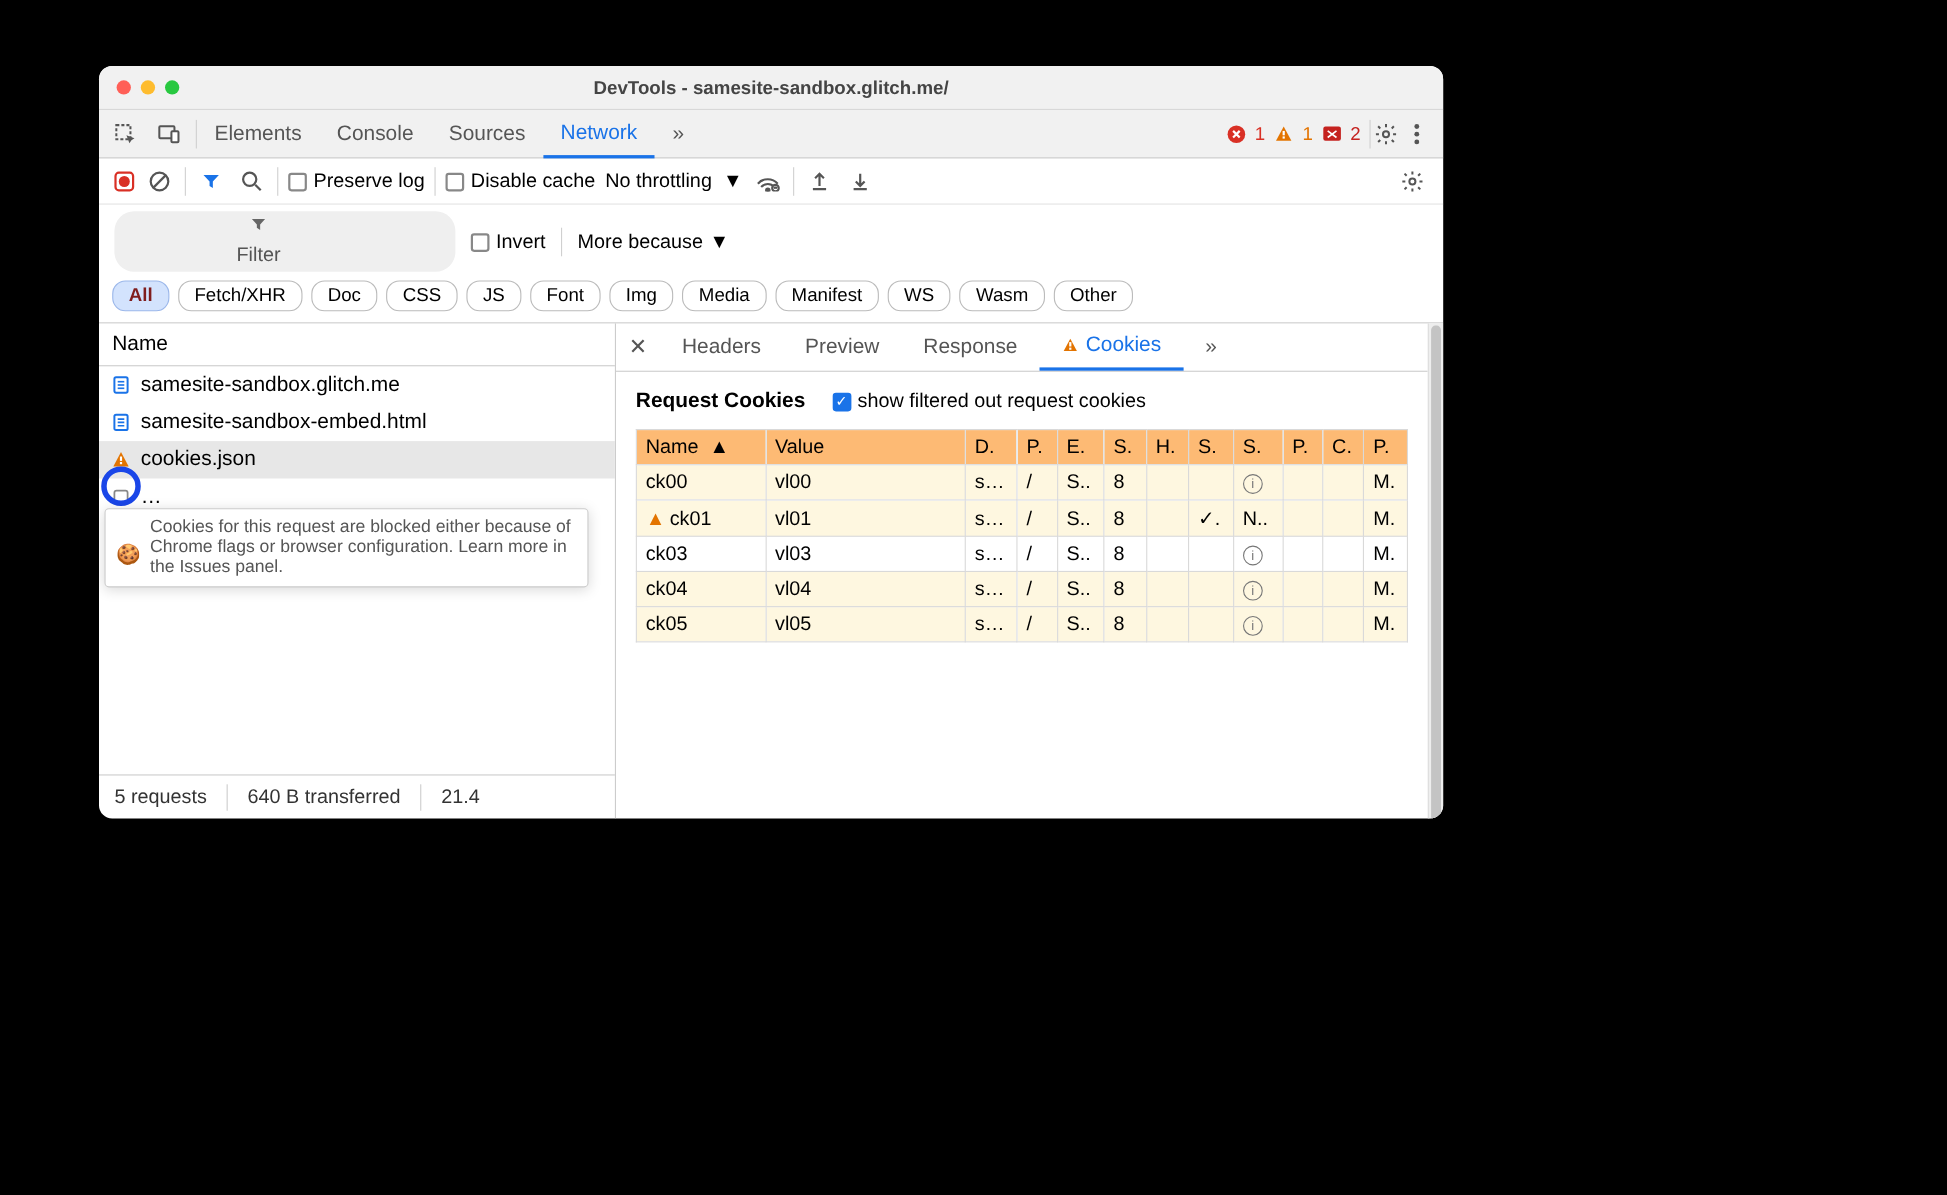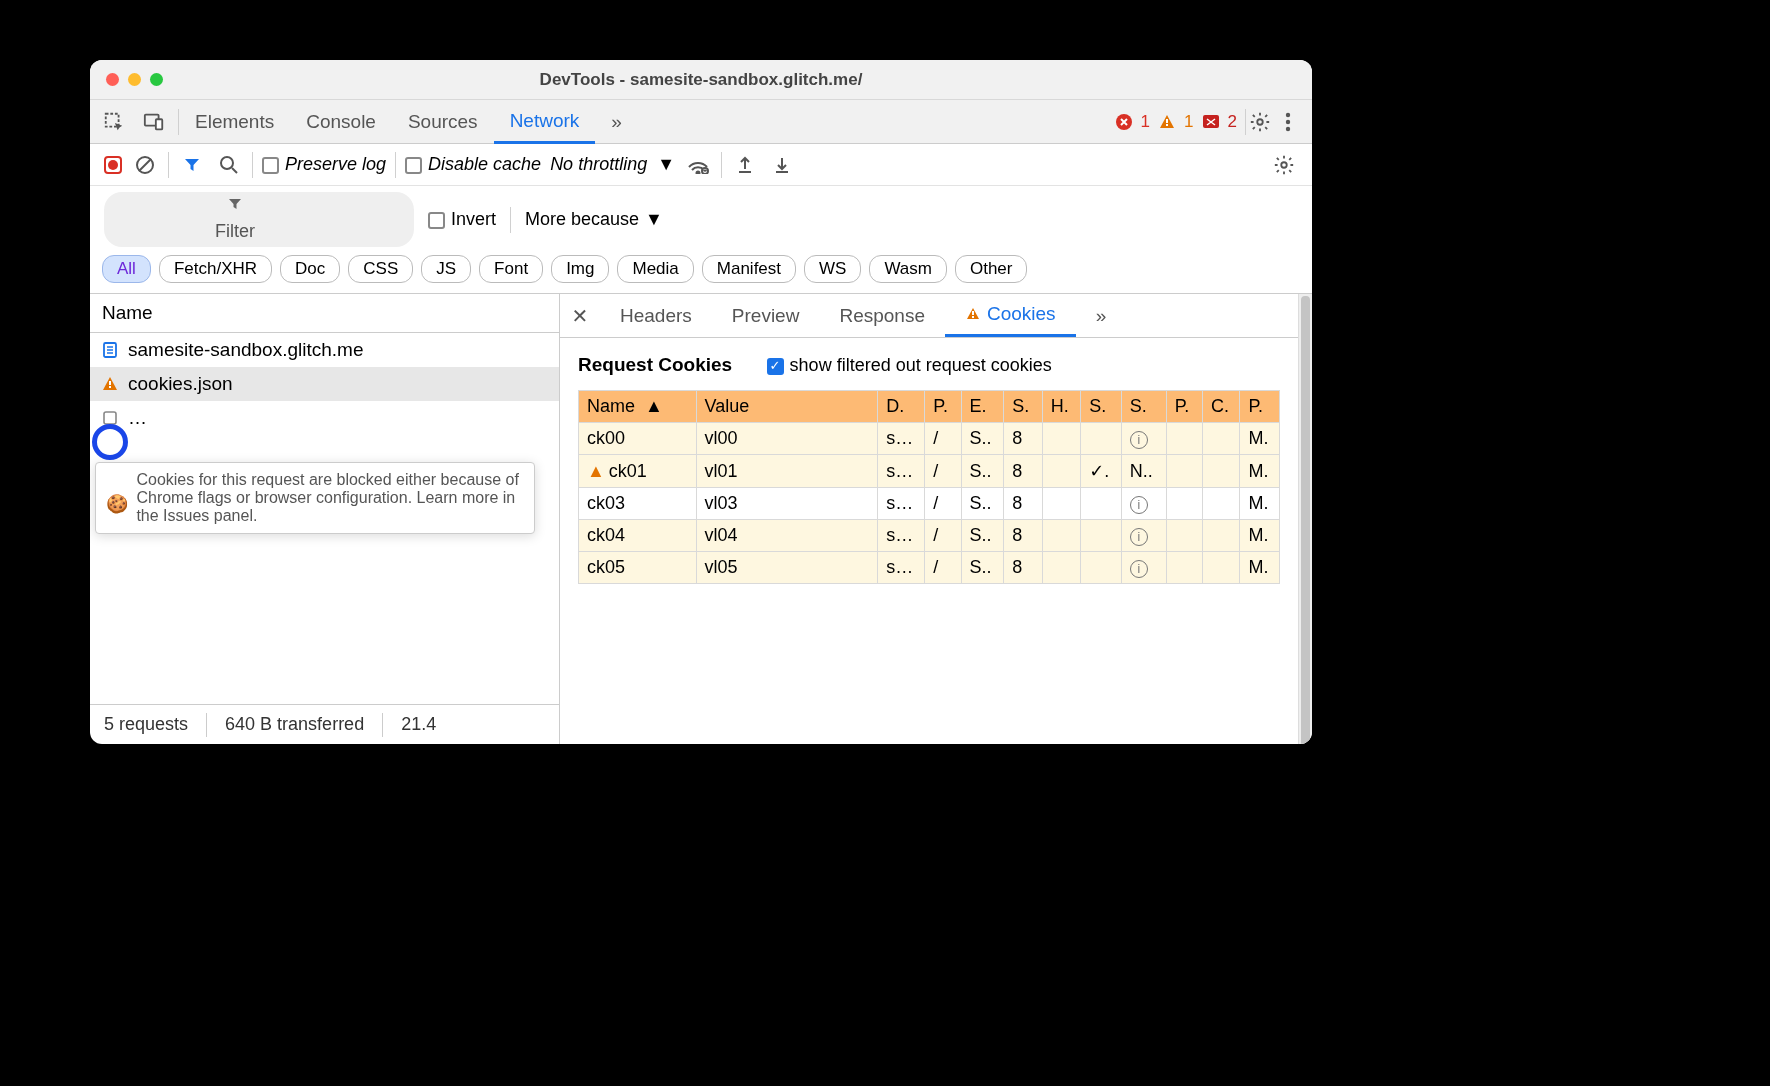--- a/index.html
+++ b/index.html
@@ -19,54 +19,54 @@
   .tabstrip { height:44px; background:#f1f1f1; border-bottom:1px solid #ccc; display:flex; align-items:center; padding:0 10px; gap:0; }
   .tabstrip .left-icons { display:flex; gap:12px; padding-right:10px; }
   .icon-btn { width:28px; height:28px; display:flex; align-items:center; justify-content:center; cursor:pointer; color:#555; }
   .tab { padding:0 16px; height:100%; display:flex; align-items:center; font-size:19px; color:#555; cursor:pointer; }
   .tab.active { color:#1a73e8; border-bottom:3px solid #1a73e8; height:44px; }
   .spacer { flex:1; }
   .status-grp { display:flex; align-items:center; gap:8px; font-size:17px; margin-right:8px;}
   .status-err { color:#d93025; } .status-warn{ color:#e37400; } .status-msg{ color:#c5221f; }
   .errbadge{display:inline-flex;align-items:center;justify-content:center;}
   
-  .toolbar2 { height:42px; display:flex; align-items:center; gap:9px; padding:0 14px; border-bottom:1px solid #e3e3e3; font-size:18px;font-style:italic; }
+  .toolbar2 { height:42px; display:flex; align-items:center; gap:9px; padding:0 14px; border-bottom:1px solid #e3e3e3; font-size:18px; }
   .rec { width:18px;height:18px;border:2px solid #d93025;border-radius:4px;display:flex;align-items:center;justify-content:center;}
   .rec::after{content:"";width:10px;height:10px;background:#d93025;border-radius:50%;}
   .chk { width:17px;height:17px;border:2px solid #888;border-radius:3px;display:inline-block;vertical-align:middle;margin-right:6px;}
   .chk.on { background:#1a73e8;border-color:#1a73e8;position:relative;}
   .chk.on::after{content:"✓";color:#fff;font-size:13px;position:absolute;left:1px;top:-2px;}
   .divider { width:1px; height:26px; background:#d0d0d0; }
   .throttle { display:flex; align-items:center; gap:10px; }
   
   .filterbar { display:flex; align-items:center; gap:14px; padding:6px 14px 4px; font-size:18px; }
   .filterpill { background:#efefef; border-radius:18px; padding:5px 60px 5px 12px; display:flex; align-items:center; gap:10px; color:#555; width:310px;flex-direction:column;}
   .typebar { display:flex; gap:8px; padding:4px 12px 10px; flex-wrap:wrap;}
   .typechip { border:1px solid #bbb; border-radius:12px; padding:3px 14px; font-size:17px; cursor:pointer;}
-  .typechip.active { background:#d3e3fd; border-color:#9bb7ea; color:#6d28d9;}
+  .typechip.active { background:#d3e3fd; border-color:#9bb7ea; color:#7f1d1d;font-weight:bold;}
   
   .main { flex:1; display:flex; border-top:1px solid #ccc; min-height:0;}
   .left { width:470px; border-right:1px solid #ccc; display:flex; flex-direction:column; position:relative;}
   .left .hdr { padding:8px 12px; font-size:19px; border-bottom:1px solid #ccc;}
   .reqrow { display:flex; align-items:center; gap:8px; padding:6px 10px; font-size:19px; cursor:pointer;}
   .reqrow.sel { background:#e7e7e7; }
   .fileico { width:20px;height:20px; display:inline-flex; align-items:center; justify-content:center;}
   .circled { position:absolute; left:2px; top:130px; width:36px; height:36px; border:5px solid #1a46e8; border-radius:50%; pointer-events:none;}
   .tooltip { position:absolute; left:5px; top:168px; background:#fff; border:1px solid #ccc; border-radius:4px; padding:8px 10px; font-size:16px; color:#555; box-shadow:0 2px 12px rgba(0,0,0,.15); width:440px; display:flex; gap:8px; align-items:flex-start; z-index:5;}
   .cookieemoji{font-size:18px;margin-top:22px;}
   .statusbar { height:40px; border-top:1px solid #ccc; display:flex; align-items:center; padding:0 14px; gap:18px; font-size:18px; color:#333;}
   .statusbar .sep{ width:1px;height:24px;background:#ccc;}
   
   .right { flex:1; display:flex; flex-direction:column; min-width:0; overflow:auto;}
   .right .tabs { display:flex; align-items:center; border-bottom:1px solid #ccc; height:44px; }
   .right .tabs .rx { width:40px; display:flex;align-items:center;justify-content:center; font-size:20px; color:#555; cursor:pointer;}
   .right .tabs .rtab { padding:0 20px; height:100%; display:flex;align-items:center;gap:6px; font-size:19px; color:#555; cursor:pointer;}
   .right .tabs .rtab.active { color:#1a73e8; border-bottom:3px solid #1a73e8;}
   .pane { padding:16px 18px; }
-  .pane h3 { font-size:19px;font-weight:700; display:inline-block; margin-right:30px;}
+  .pane h3 { font-size:19px;font-weight:700; display:inline-block; margin-right:20px;}
   .showfilt{ font-size:18px;}
   table.ck { width:100%; border-collapse:collapse; margin-top:14px;font-size:18px;}
   table.ck th, table.ck td { border:1px solid #d9d9d9; padding:5px 8px; text-align:left; white-space:nowrap; overflow:hidden; text-overflow:ellipsis;}
   table.ck th { background:#fdba74; font-weight:400;}
   tr.flag td { background:#fef7e0; }
   .warntri { color:#e37400; margin-right:4px;}
   .infoicon{ width:18px;height:18px;border:1.5px solid #777;border-radius:50%;display:inline-flex;align-items:center;justify-content:center;font-size:12px;color:#777;}
   svg { display:block; }
   .rightscroll{ width:14px;background:#eee;border-left:1px solid #ddd;}
   .rightscroll .thumb{background:#c4c4c4;border-radius:4px;margin:2px;}
@@ -242,20 +242,31 @@
           <div class="reqrow">
             <span class="fileico">
               <svg width="18" height="18">
                 <rect x="3" y="2" width="12" height="14" rx="1.5" fill="none" stroke="#1a73e8" stroke-width="1.8"></rect>
                 <line x1="6" y1="6" x2="12" y2="6" stroke="#1a73e8" stroke-width="1.5"></line>
                 <line x1="6" y1="9" x2="12" y2="9" stroke="#1a73e8" stroke-width="1.5"></line>
                 <line x1="6" y1="12" x2="12" y2="12" stroke="#1a73e8" stroke-width="1.5"></line>
               </svg>
             </span>
             <span>samesite-sandbox.glitch.me</span>
+          </div>
+          <div class="reqrow">
+            <span class="fileico">
+              <svg width="18" height="18">
+                <rect x="3" y="2" width="12" height="14" rx="1.5" fill="none" stroke="#1a73e8" stroke-width="1.8"></rect>
+                <line x1="6" y1="6" x2="12" y2="6" stroke="#1a73e8" stroke-width="1.5"></line>
+                <line x1="6" y1="9" x2="12" y2="9" stroke="#1a73e8" stroke-width="1.5"></line>
+                <line x1="6" y1="12" x2="12" y2="12" stroke="#1a73e8" stroke-width="1.5"></line>
+              </svg>
+            </span>
+            <span>samesite-sandbox-embed.html</span>
           </div>
           <div class="reqrow sel">
             <span class="fileico">
               <svg width="18" height="18">
                 <path d="M9 2 L16 15 H2 Z" fill="#e37400"></path>
                 <rect x="8" y="6" width="2" height="4" fill="#fff"></rect>
                 <rect x="8" y="11" width="2" height="2" fill="#fff"></rect>
               </svg>
             </span>
             <span>cookies.json</span>

